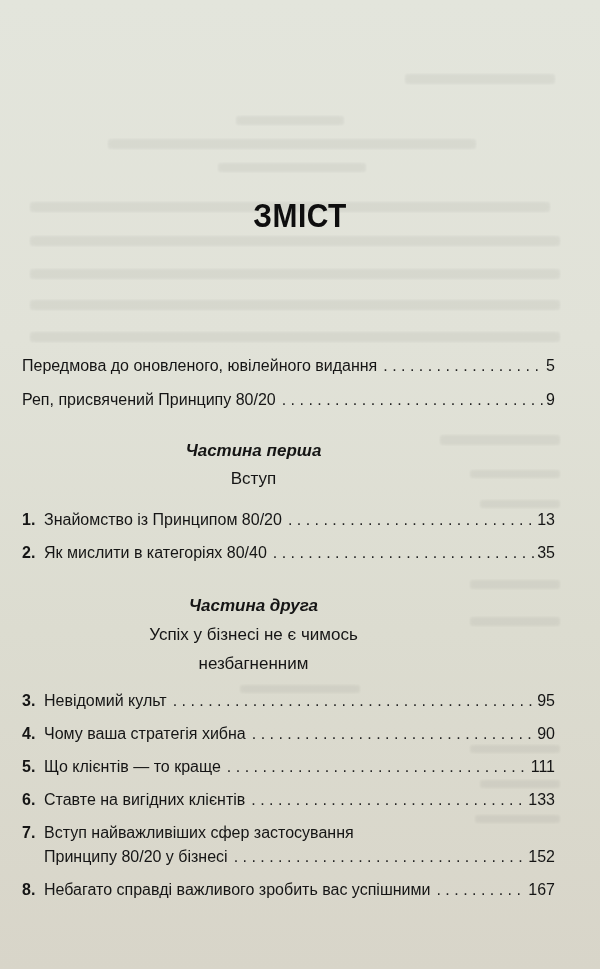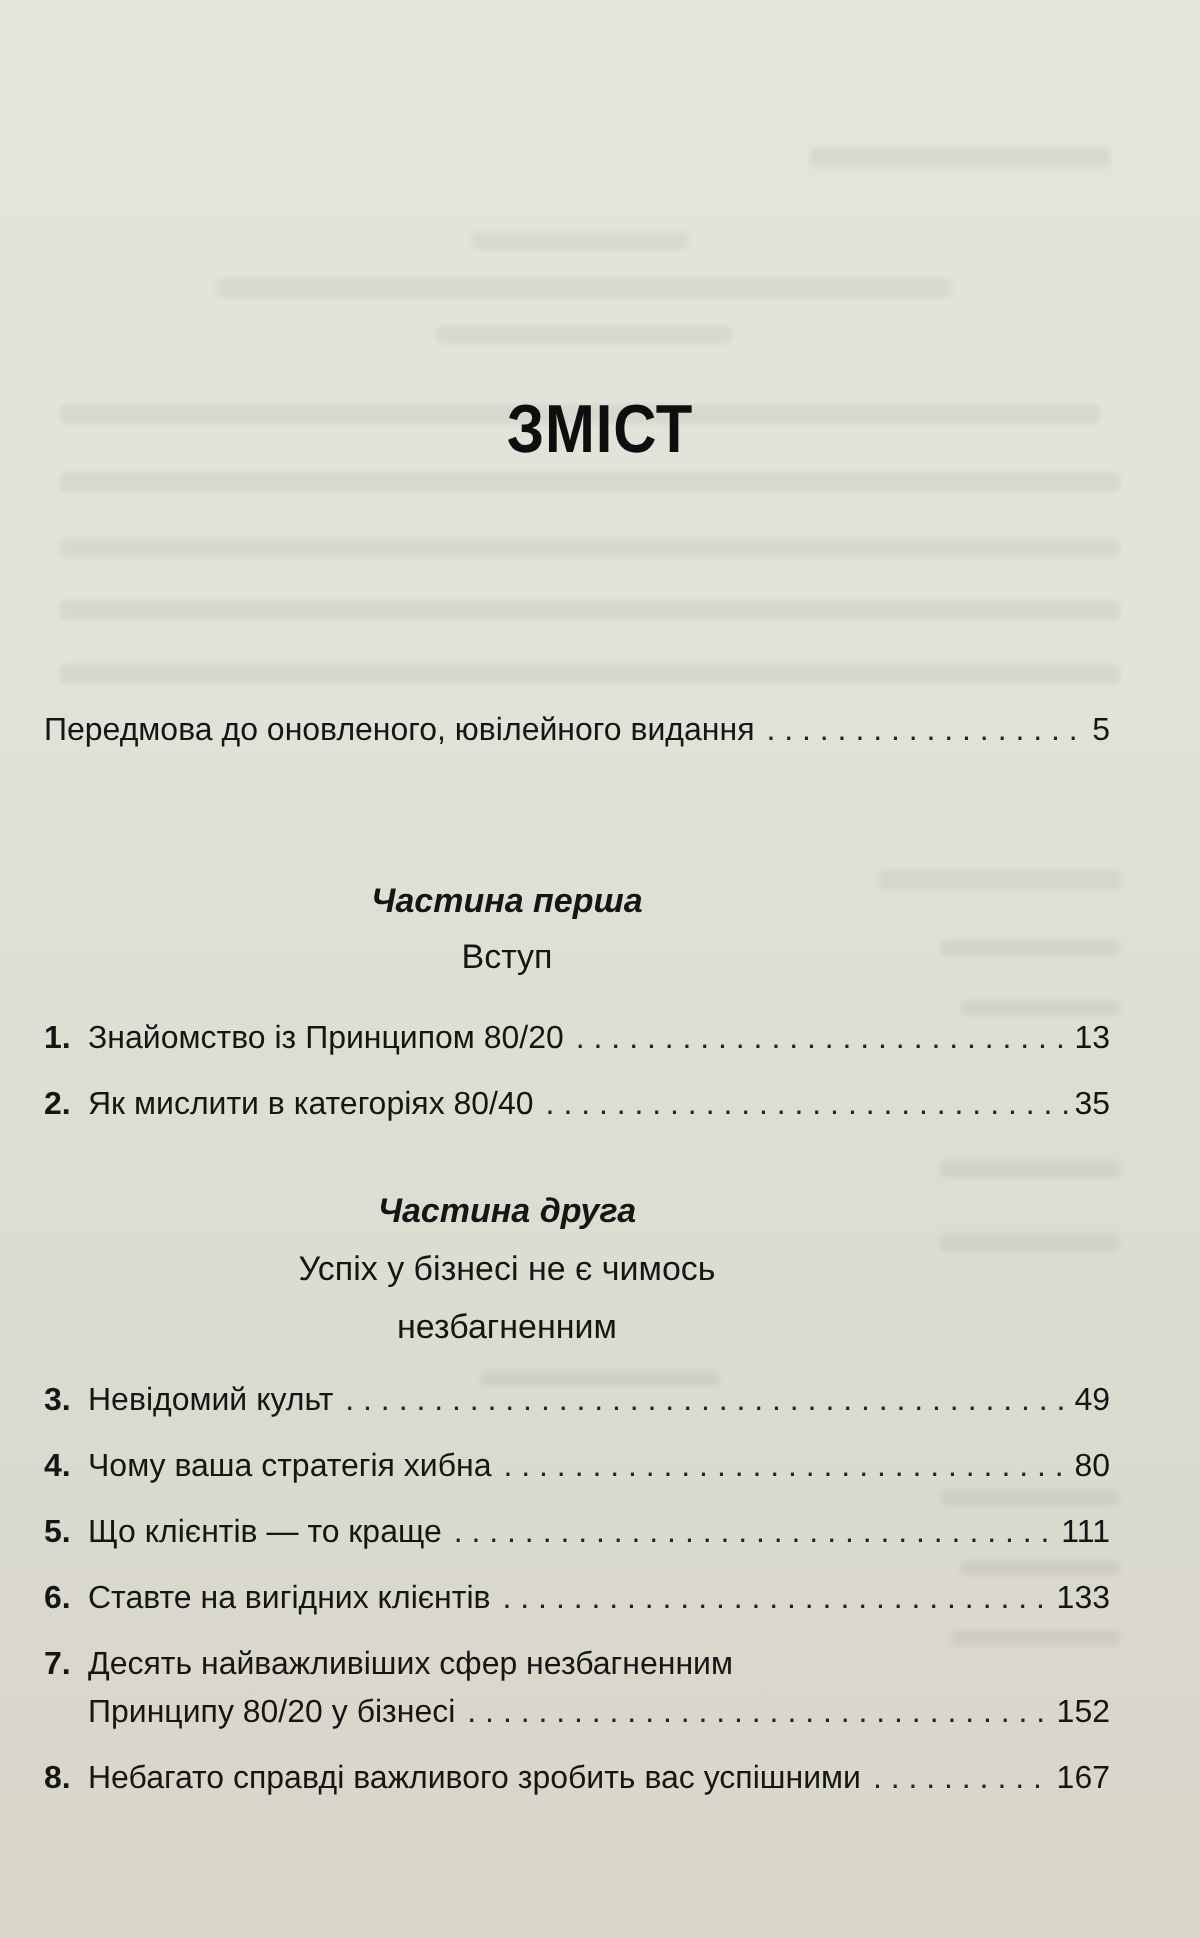--- a/index.html
+++ b/index.html
@@ -63,20 +63,25 @@
     <div class="bleed" style="left:475px;top:815px;width:85px;height:8px;"></div>
   </div>
 
   <div class="title">ЗМІСТ</div>
 
   <div class="row" style="top:357px;">
     <span class="label">Передмова до оновленого, ювілейного видання</span>
     <span class="dots"></span>
     <span class="page-no">5</span>
   </div>
+  <div class="row" style="top:391px;">
+    <span class="label">Реп, присвячений Принципу 80/20</span>
+    <span class="dots"></span>
+    <span class="page-no">9</span>
+  </div>
 
   <div class="section part" style="top:441px;">Частина перша</div>
   <div class="section name" style="top:469px;">Вступ</div>
 
   <div class="row" style="top:511px;">
     <span class="num">1.</span>
     <span class="label">Знайомство із Принципом 80/20</span>
     <span class="dots"></span>
     <span class="page-no">13</span>
   </div>
@@ -88,44 +93,44 @@
   </div>
 
   <div class="section part" style="top:596px;text-align:center;">Частина друга</div>
   <div class="section name" style="top:625px;">Успіх у бізнесі не є чимось</div>
   <div class="section name" style="top:654px;">незбагненним</div>
 
   <div class="row" style="top:692px;">
     <span class="num">3.</span>
     <span class="label">Невідомий культ</span>
     <span class="dots"></span>
-    <span class="page-no">49</span>
+    <span class="page-no">95</span>
   </div>
   <div class="row" style="top:725px;">
     <span class="num">4.</span>
     <span class="label">Чому ваша стратегія хибна</span>
     <span class="dots"></span>
-    <span class="page-no">80</span>
+    <span class="page-no">90</span>
   </div>
   <div class="row" style="top:758px;">
     <span class="num">5.</span>
     <span class="label">Що клієнтів — то краще</span>
     <span class="dots"></span>
     <span class="page-no">111</span>
   </div>
   <div class="row" style="top:791px;">
     <span class="num">6.</span>
     <span class="label">Ставте на вигідних клієнтів</span>
     <span class="dots"></span>
     <span class="page-no">133</span>
   </div>
 
   <div class="row" style="top:824px;">
     <span class="num">7.</span>
-    <span class="label">Десять найважливіших сфер незбагненним</span>
+    <span class="label">Вступ найважливіших сфер застосування</span>
   </div>
   <div class="row" style="top:848px; left:44px; width:511px;">
     <span class="label">Принципу 80/20 у бізнесі</span>
     <span class="dots"></span>
     <span class="page-no">152</span>
   </div>
 
   <div class="row" style="top:881px;">
     <span class="num">8.</span>
     <span class="label">Небагато справді важливого зробить вас успішними</span>

